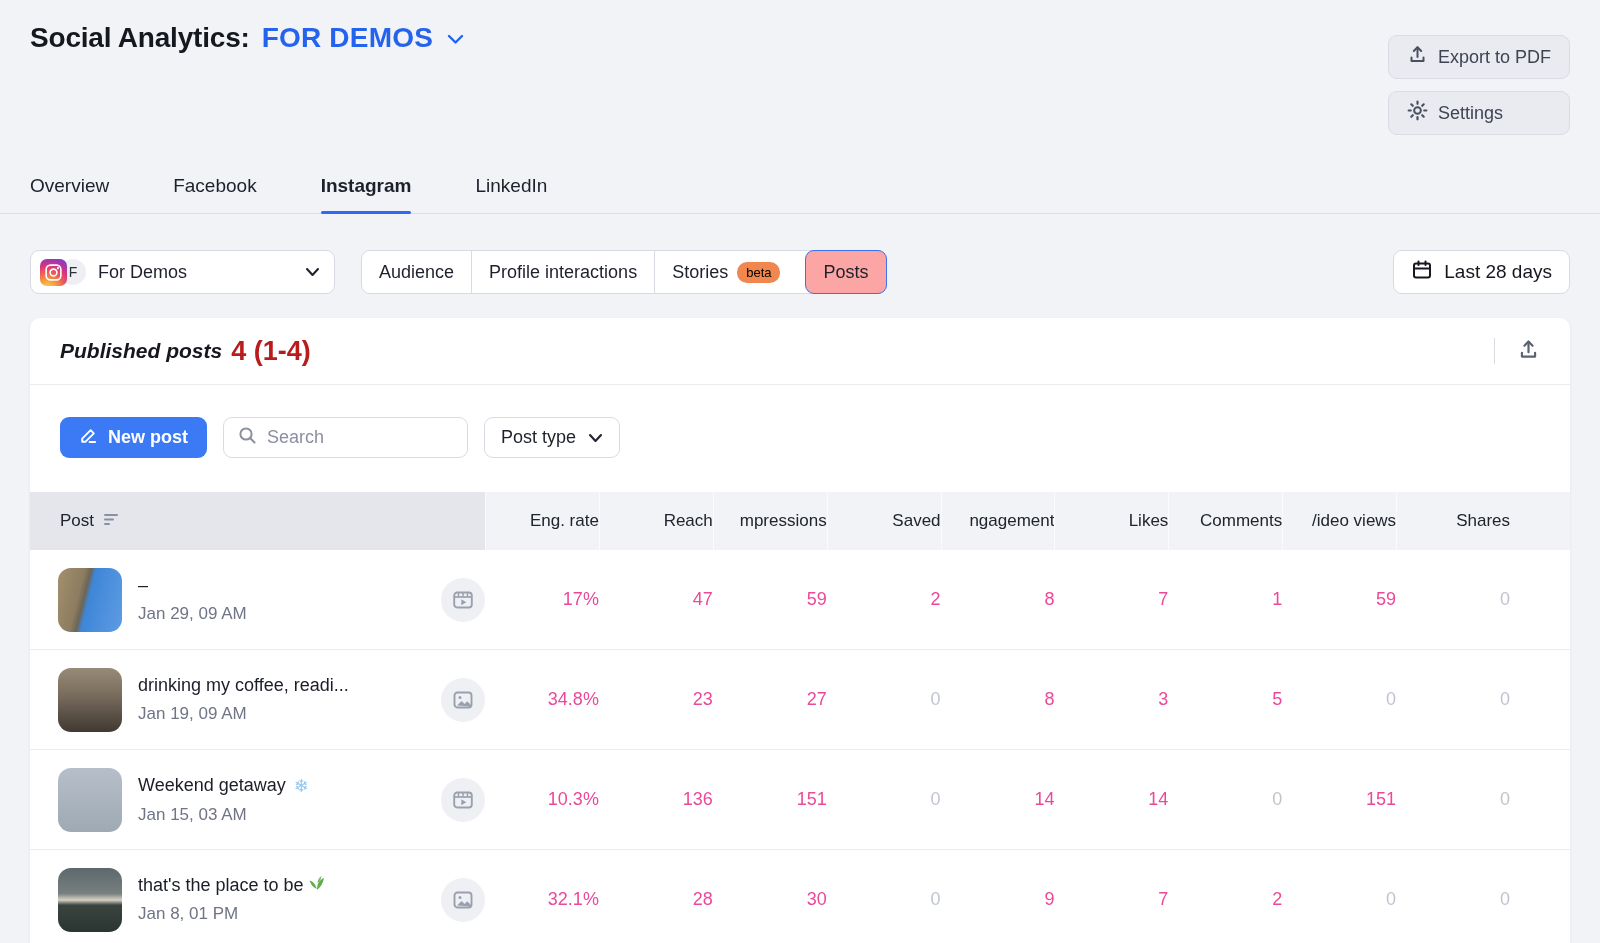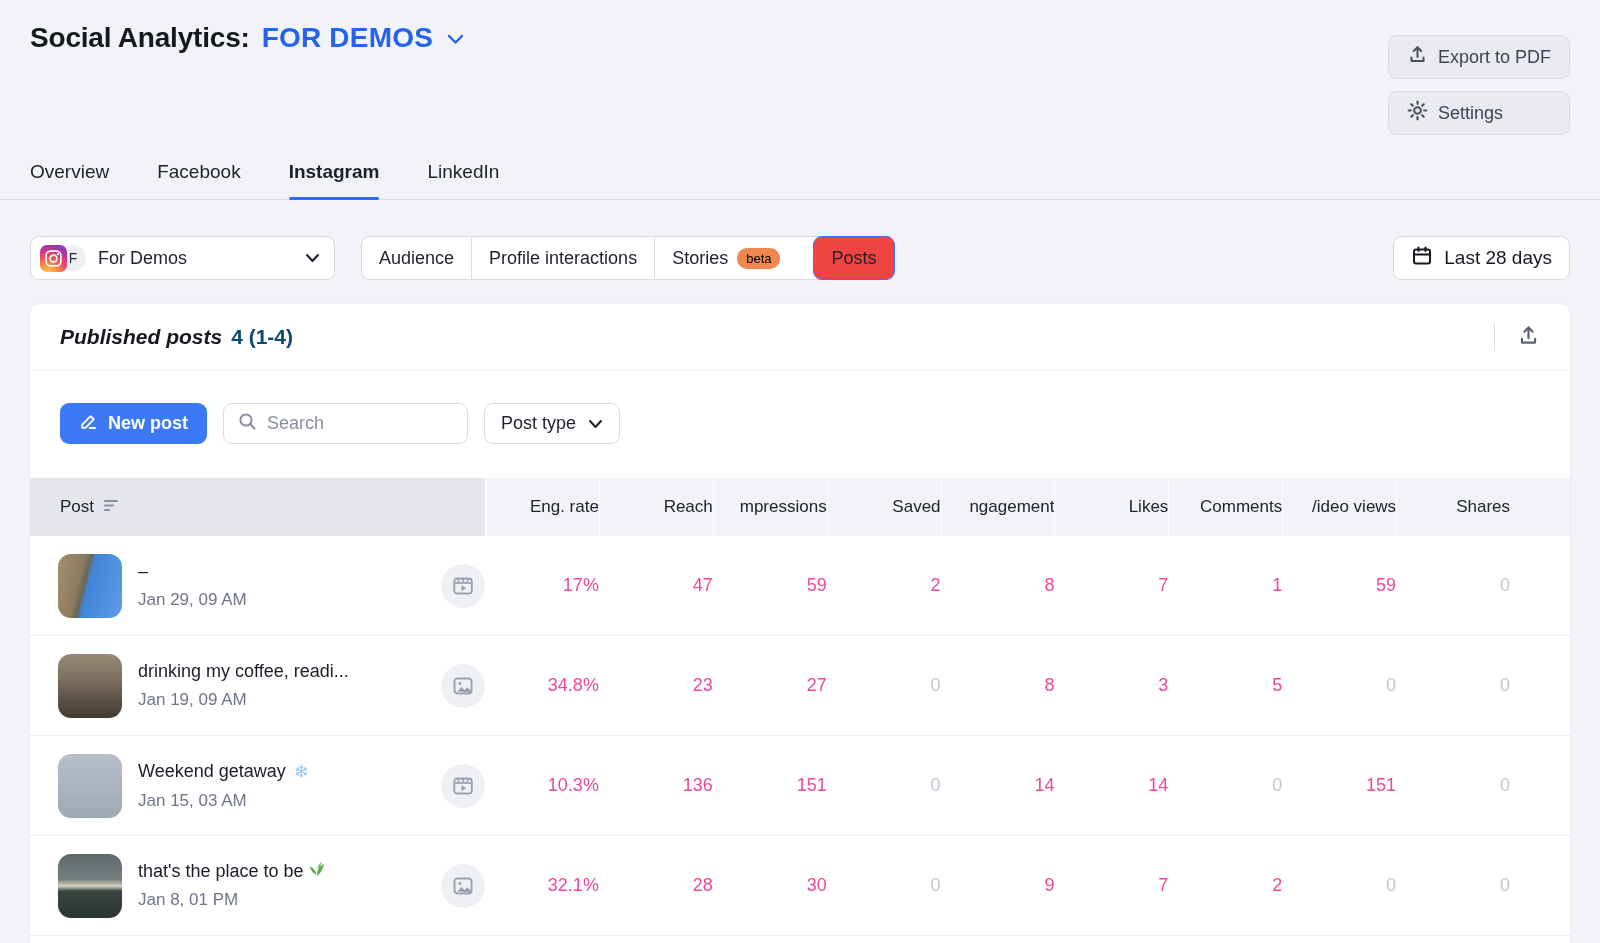--- a/index.html
+++ b/index.html
@@ -18,21 +18,21 @@
   .project-name { font-size:28px; font-weight:700; color:#2463ee; letter-spacing:.2px; }
   .title-chevron { margin-left:2px; margin-top:4px; }
   .top-actions { display:flex; gap:12px; padding-top:13px;flex-direction:column; }
   .btn-gray {
     display:flex; align-items:center; gap:10px; height:44px; padding:0 18px;
     background:#e9ebf1; border:1px solid #d9dce4; border-radius:9px;
     font-size:18px; color:#3e4452; cursor:pointer;
   }
 
   
-  .tabs { display:flex; gap:48px; padding:0 30px; margin-top:26px; border-bottom:1px solid #dcdfe6; }
+  .tabs { display:flex; gap:64px; padding:0 30px; margin-top:40px; border-bottom:1px solid #dcdfe6; }
   .tab { font-size:19px; color:#1d212c; padding:0 0 16px 0; position:relative; cursor:pointer; }
   .tab.active { font-weight:600; }
   .tab.active::after { content:""; position:absolute; left:0; right:0; bottom:-1px; height:3px; background:#2e6bf2; border-radius:2px; }
 
   
   .filter-row { display:flex; align-items:center; padding:0 30px; margin-top:36px; }
   .account-select {
     display:flex; align-items:center; width:305px; height:44px; padding:0 14px 0 9px;
     background:#fff; border:1px solid #d8dbe3; border-radius:9px; cursor:pointer;
   }
@@ -48,38 +48,38 @@
   .account-name { margin-left:12px; font-size:18px; color:#1d212c; }
   .account-select .sel-chevron { margin-left:auto; }
 
   .segmented { display:flex; align-items:stretch; margin-left:26px; background:#fff; border:1px solid #d8dbe3; border-radius:9px; }
   .segment {
     display:flex; align-items:center; gap:9px; padding:0 17px; font-size:18px; color:#1d212c;
     border-left:1px solid #d8dbe3; cursor:pointer; height:42px;
   }
   .segment:first-child { border-left:none; }
   .segment.selected {
-    border:1.5px solid #3a72ef; background:#ef4444; border-radius:9px;
-    margin:-1px -1px -1px 16px; height:44px; position:relative;
+    border:1.5px solid #3a72ef; background:#fca5a5; border-radius:9px;
+    margin:-1px -1px -1px 8px; height:44px; position:relative;
   }
   .beta-badge { background:#f0874e; color:#000000; font-size:13px; padding:3px 9px; border-radius:10px; }
 
   .date-btn {
     margin-left:auto; display:flex; align-items:center; gap:11px; height:44px; padding:0 17px;
     background:#fff; border:1px solid #d8dbe3; border-radius:9px; font-size:19px; color:#16181f; cursor:pointer;
   }
 
   
   .card {
     margin:24px 30px 0 30px; background:#fff; border-radius:10px;
     box-shadow:0 1px 3px rgba(25,35,60,.07); height:647px; overflow:hidden;
   }
   .card-header { display:flex; align-items:center; height:67px; padding:0 26px 0 30px; border-bottom:1px solid #ebedf1; }
   .card-title { font-size:21px; font-weight:700; color:#16181f;font-style:italic; }
-  .card-count { font-size:21px; font-weight:700; color:#0c4a6e; margin-left:9px; }
+  .card-count { font-size:27px; font-weight:700; color:#b91c1c; margin-left:9px; }
   .card-header-right { margin-left:auto; display:flex; align-items:center; gap:18px; }
   .v-divider { width:1px; height:26px; background:#d9dce3; }
   .icon-btn { background:none; border:none; cursor:pointer; display:flex; align-items:center; padding:4px; }
 
   
   .toolbar { display:flex; align-items:center; gap:16px; padding:32px 30px 34px 30px; }
   .btn-primary {
     display:flex; align-items:center; gap:10px; height:41px; padding:0 19px;
     background:#3b79f5; border:none; border-radius:9px; color:#fff; font-size:18px; font-weight:600; cursor:pointer;
   }

